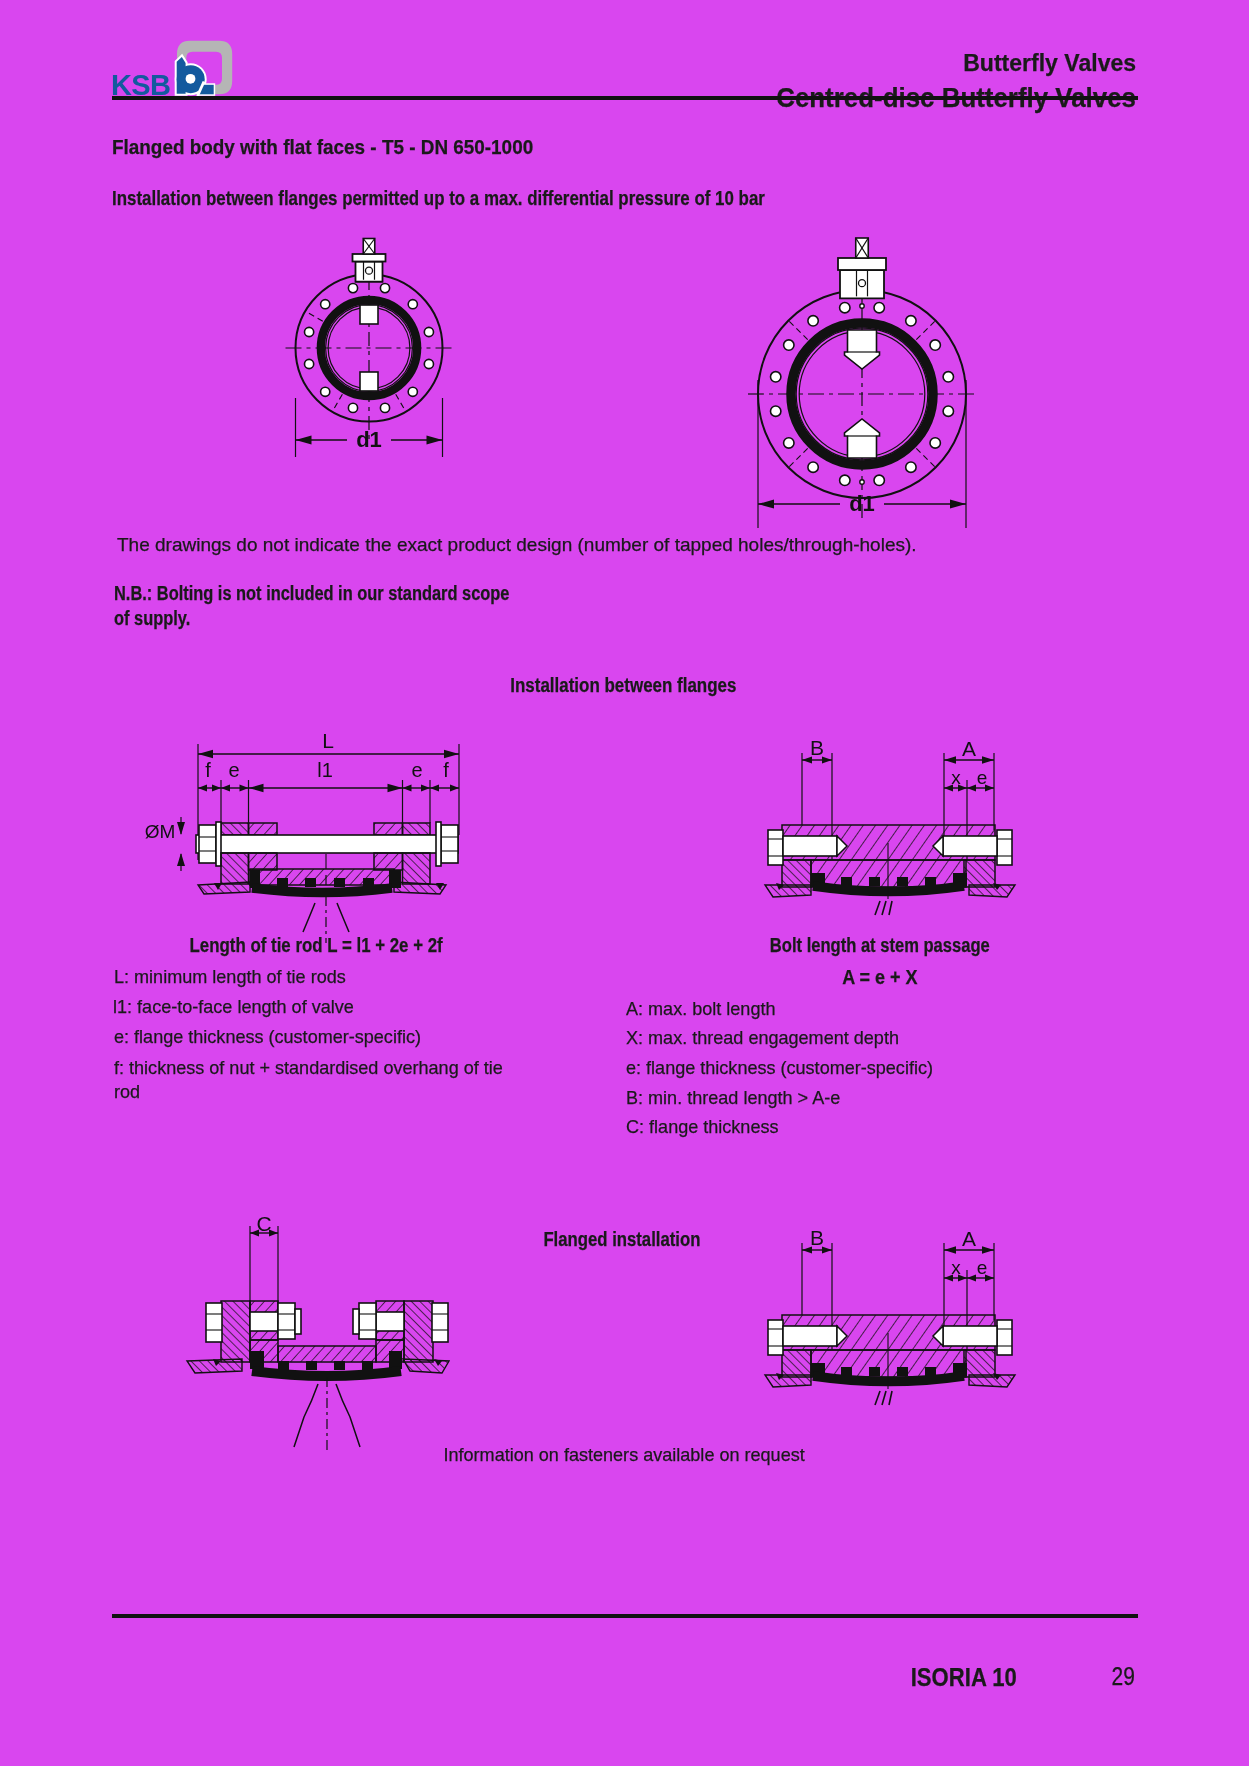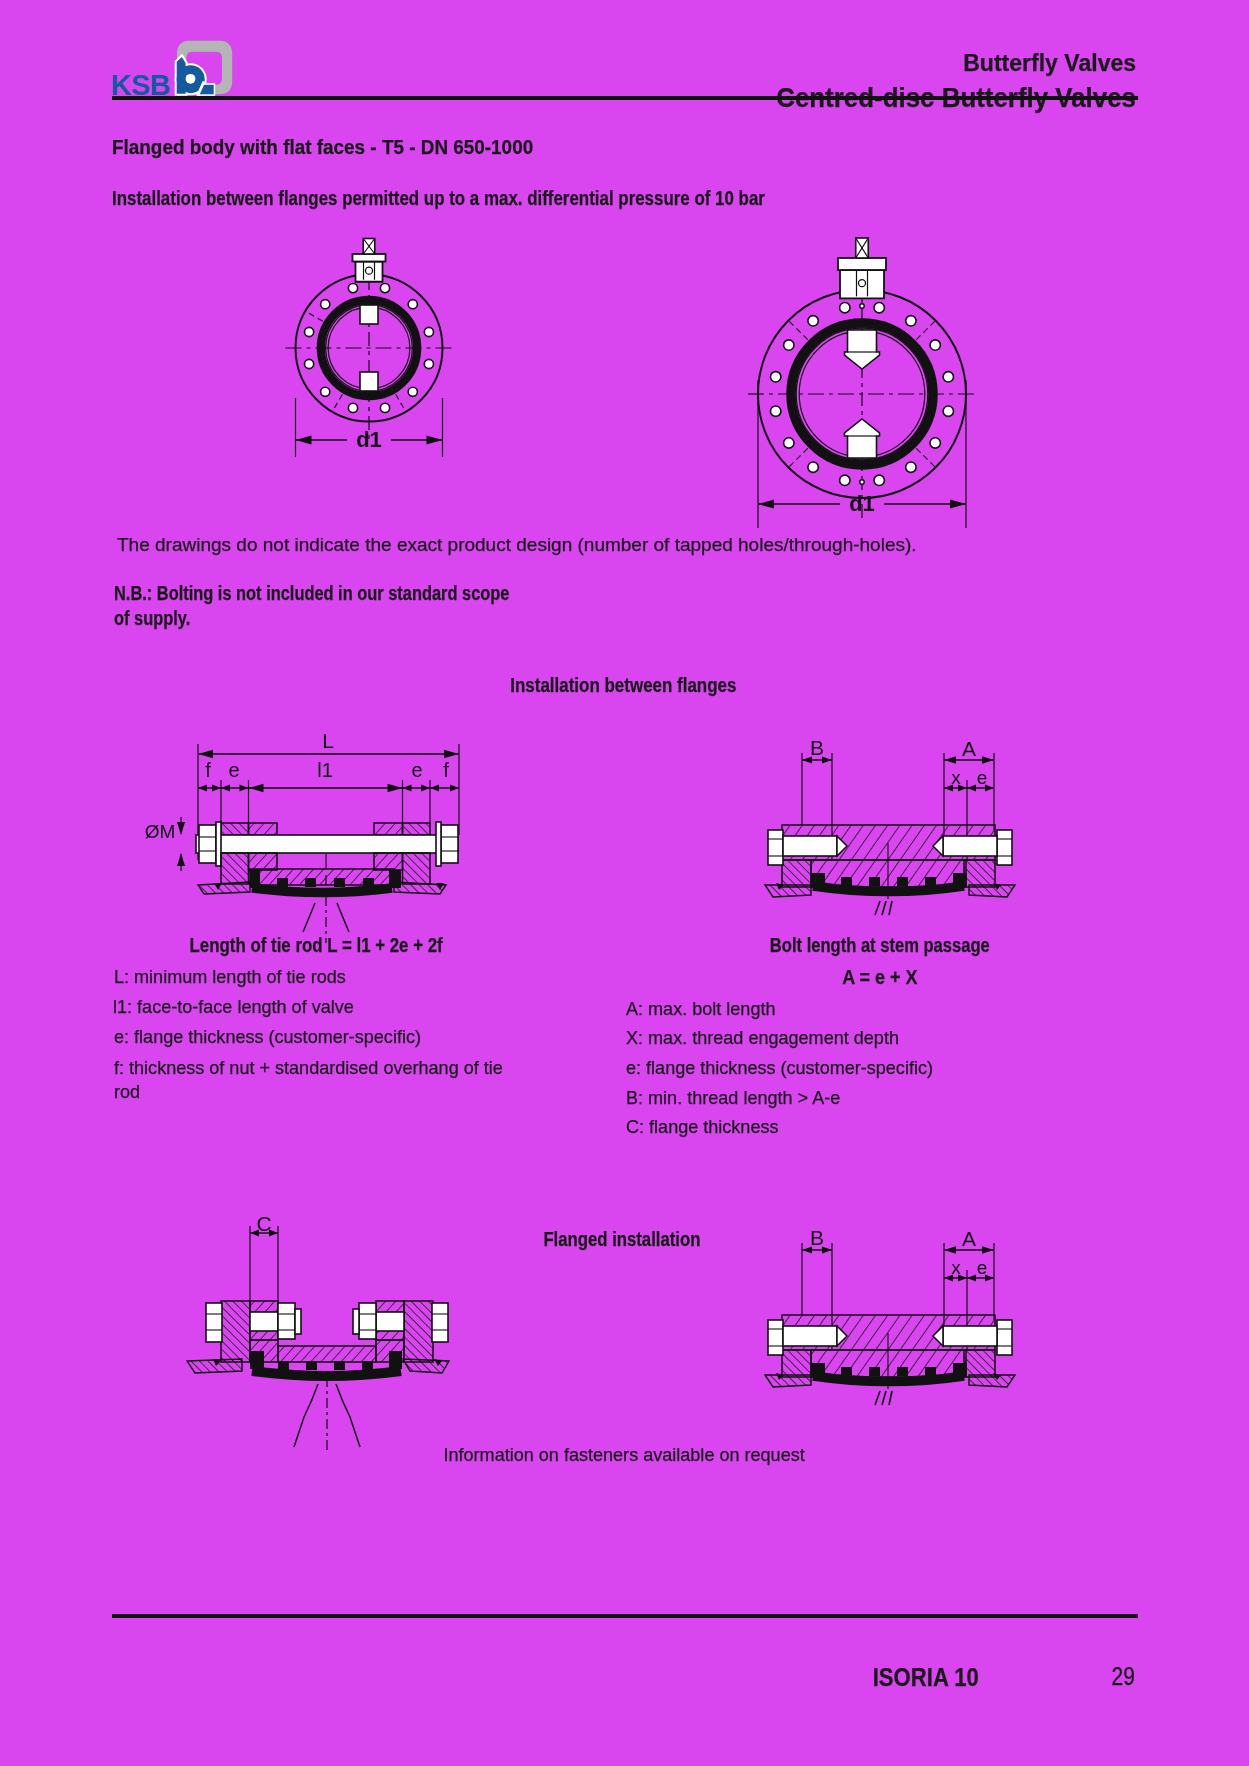--- a/index.html
+++ b/index.html
@@ -414,16 +414,16 @@
 <rect x="170" y="142" width="11" height="9" fill="#111"></rect>
 <line x1="125" y1="166" x2="120" y2="180" stroke="#111" stroke-width="1.6"></line>
 <line x1="131" y1="166" x2="127" y2="180" stroke="#111" stroke-width="1.6"></line>
 <line x1="137" y1="166" x2="134" y2="180" stroke="#111" stroke-width="1.6"></line>
 <line x1="133" y1="108" x2="133" y2="164" stroke="#111" stroke-width="1.1"></line>
 </svg></div>
 
 <div class="abs ctr" style="left:0px;top:1437px;width:1249px;font-size:19px;margin-top:7px;"><span class="sxc" style="transform:scaleX(0.95)">Information on fasteners available on request</span></div>
 
 <div class="abs" style="left:112px;top:1614px;width:1026px;height:3.5px;background:#111;"></div>
-<div class="abs b" style="left:854px;top:1662px;width:200px;font-size:26px;text-align:left;"><span class="sxr" style="transform:scaleX(0.85)">ISORIA 10</span></div>
+<div class="abs b" style="left:854px;top:1662px;width:200px;font-size:26px;text-align:center;"><span class="sxr" style="transform:scaleX(0.85)">ISORIA 10</span></div>
 <div class="abs" style="left:1090px;top:1662px;width:45px;font-size:25px;text-align:right;"><span class="sxr" style="transform:scaleX(0.84)">29</span></div>
 
 </div>
 
 </body></html>

